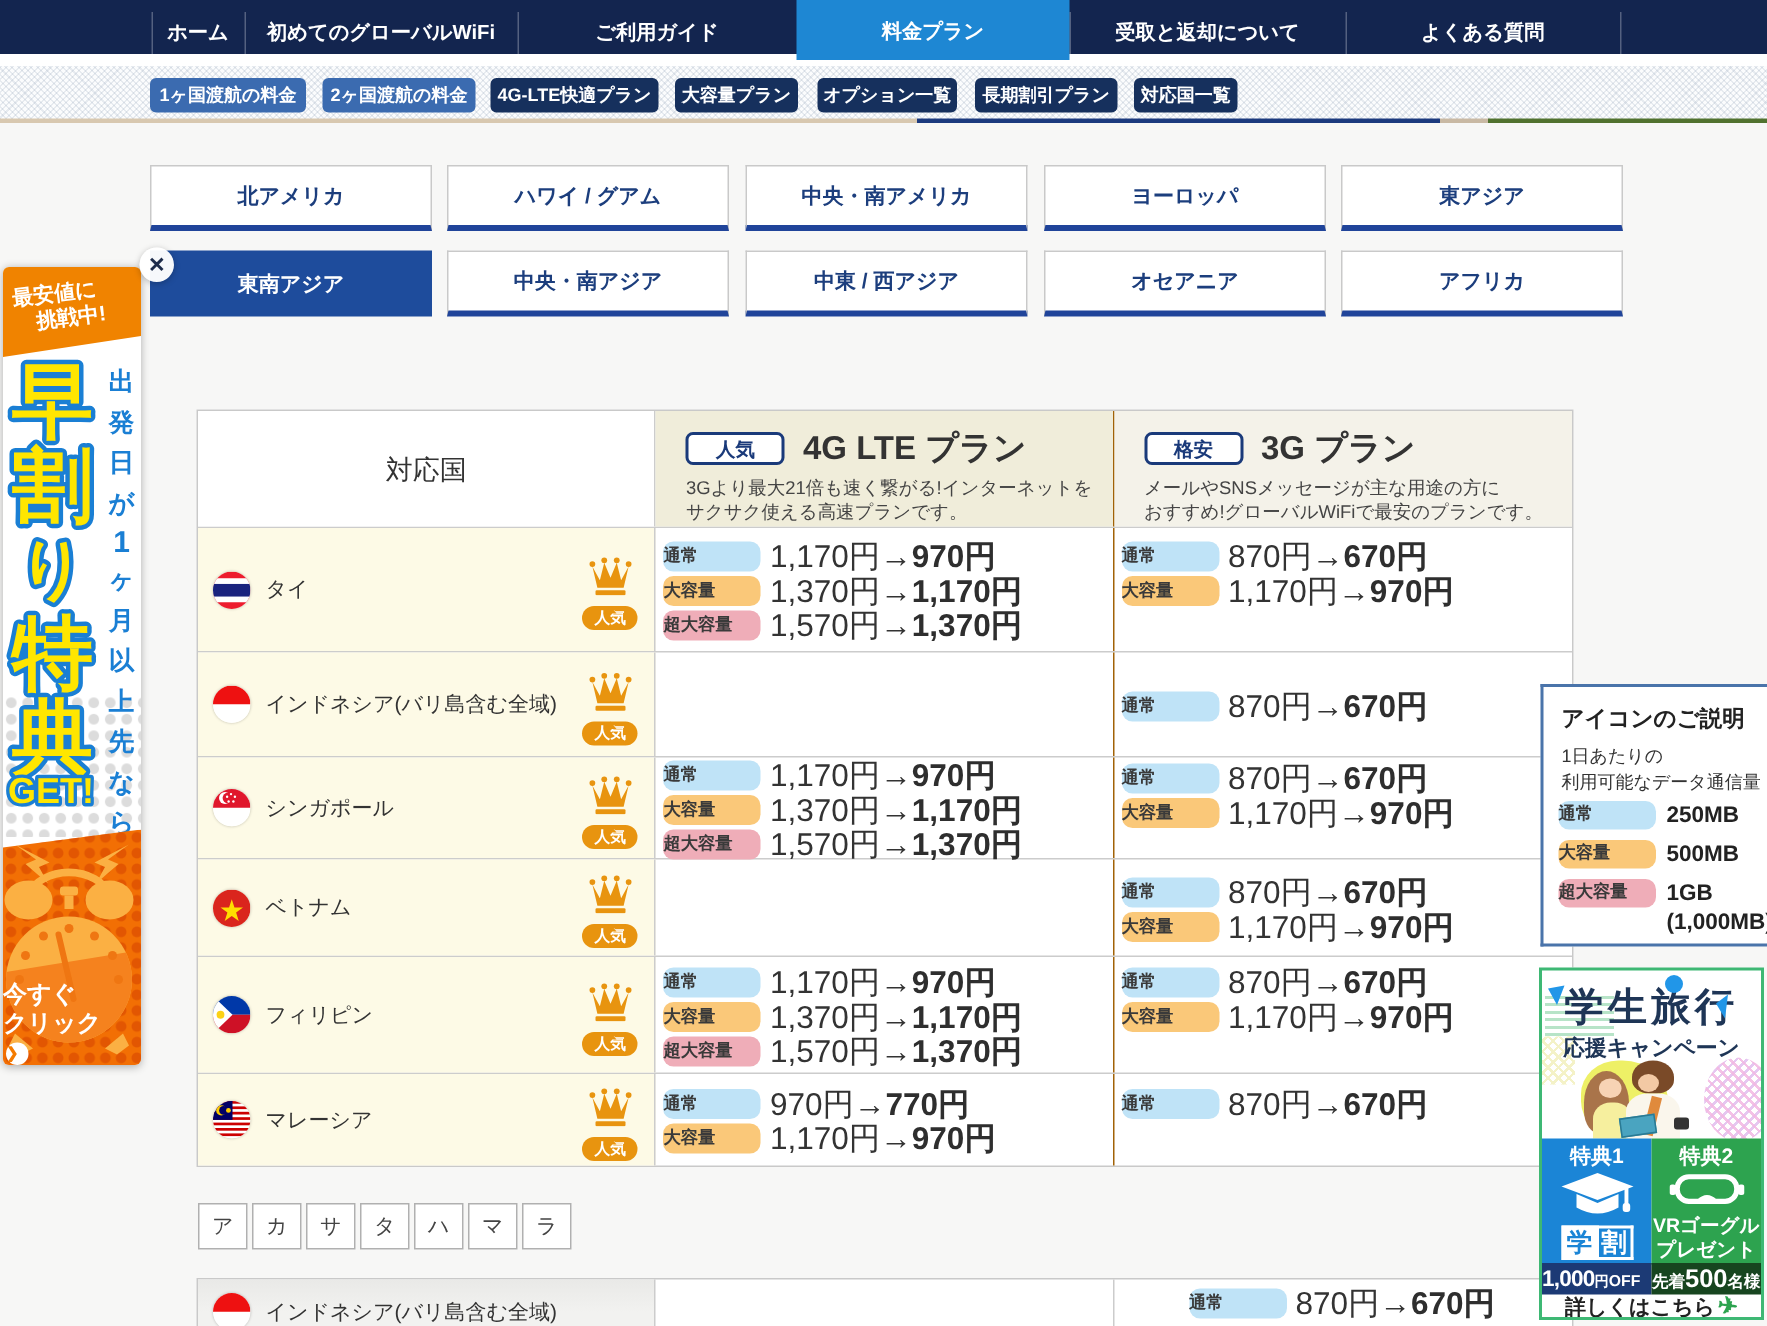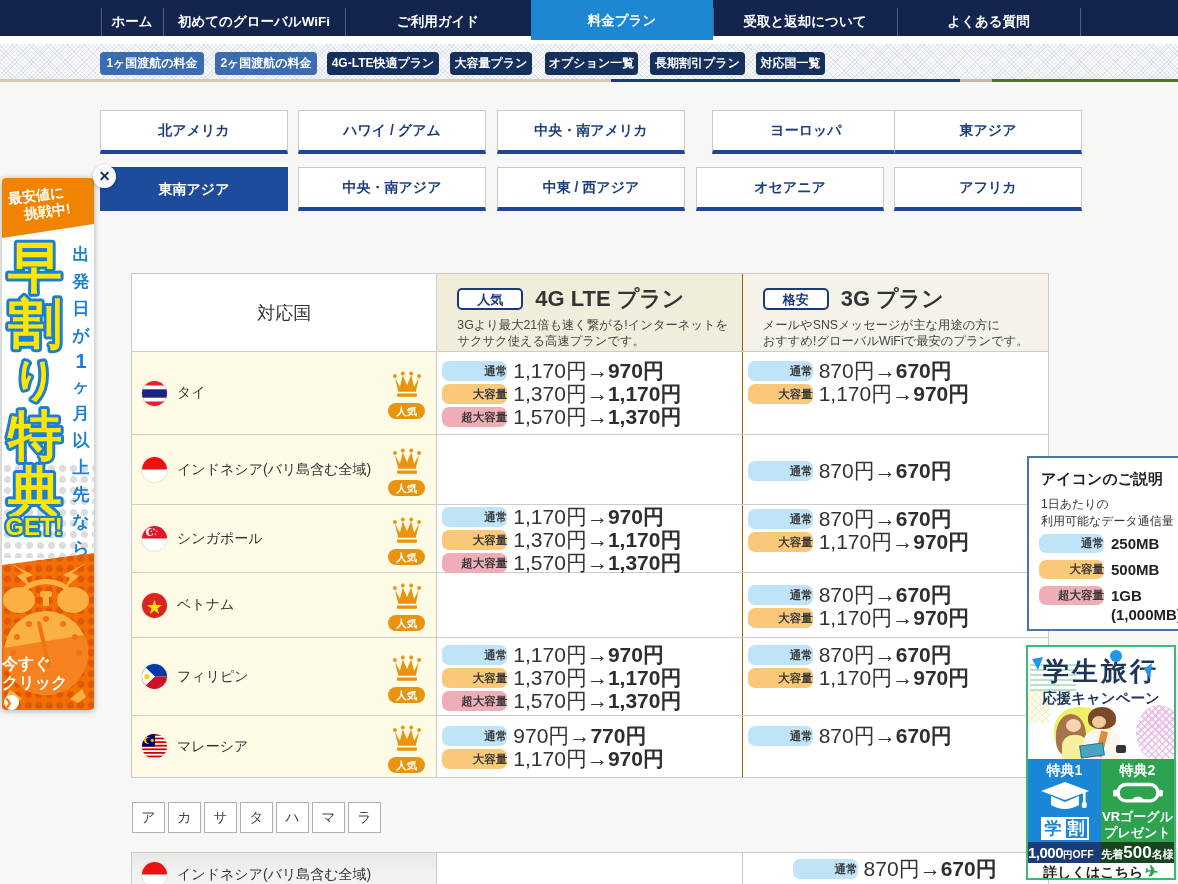--- a/index.html
+++ b/index.html
@@ -53,21 +53,21 @@
  box-shadow:0 0 2px rgba(0,0,0,.25);overflow:hidden;position:relative}
 .cname{font-size:14px;color:#333;margin-left:10px}
 .crown{position:absolute;right:10px;top:50%;transform:translateY(-50%);width:38px;height:46px;text-align:center}
 .ninki{display:block;margin-top:2px;width:37px;height:16px;line-height:16px;border-radius:8px;
  background:#e8940f;color:#fff;font-size:10.5px;font-weight:bold;text-align:center;position:relative}
 .ninki:before{content:"";position:absolute;top:-4px;left:15px;border:4px solid transparent;border-bottom:5px solid #e8940f}
 
 .pc{display:flex;flex-direction:column;justify-content:center;height:100%;padding:2px 0 0 5px}
 .pline{display:flex;align-items:center;height:23px}
 .bdg{display:inline-block;width:65px;height:20px;line-height:20px;border-radius:7px;
- font-size:11.5px;color:#3a3a3a;text-align:right;flex:none;font-weight:bold}
+ font-size:11.5px;color:#3a3a3a;text-align:left;flex:none;font-weight:bold}
 .b-bl{background:#bfe3f7}
 .b-or{background:#fac879}
 .b-pk{background:#efadb8}
 .pr{margin-left:6px;font-size:21px;color:#333}
 .pr b{color:#2e2e2e}
 
 .kbtn{position:absolute;top:802px;width:33px;height:31px;background:#fff;border:1px solid #b0b0b0;
  color:#444;font-size:14px;text-align:center;line-height:29px}
 
 #tbl2{position:absolute;left:131px;top:852px;width:918px;height:60px;background:#fff;
@@ -165,21 +165,21 @@
   <div class="pill pl-nv" style="left:545px;width:93px">オプション一覧</div>
   <div class="pill pl-nv" style="left:650px;width:95px">長期割引プラン</div>
   <div class="pill pl-nv" style="left:756px;width:69px">対応国一覧</div>
 </div>
 <div id="strip"></div>
 <div id="cbg"></div>
 
 <div class="rbtn" style="left:100px;top:110px">北アメリカ</div>
 <div class="rbtn" style="left:298px;top:110px">ハワイ / グアム</div>
 <div class="rbtn" style="left:497px;top:110px">中央・南アメリカ</div>
-<div class="rbtn" style="left:712px;top:110px">ヨーロッパ</div>
+<div class="rbtn" style="left:696px;top:110px">ヨーロッパ</div>
 <div class="rbtn" style="left:894px;top:110px">東アジア</div>
 <div class="rbtn on" style="left:100px;top:167px">東南アジア</div>
 <div class="rbtn" style="left:298px;top:167px">中央・南アジア</div>
 <div class="rbtn" style="left:497px;top:167px">中東 / 西アジア</div>
 <div class="rbtn" style="left:696px;top:167px">オセアニア</div>
 <div class="rbtn" style="left:894px;top:167px">アフリカ</div>
 
 <div id="tbl">
   <div class="trow hrow" style="height:78px">
     <div class="c1" style="display:flex;align-items:center;justify-content:center">

